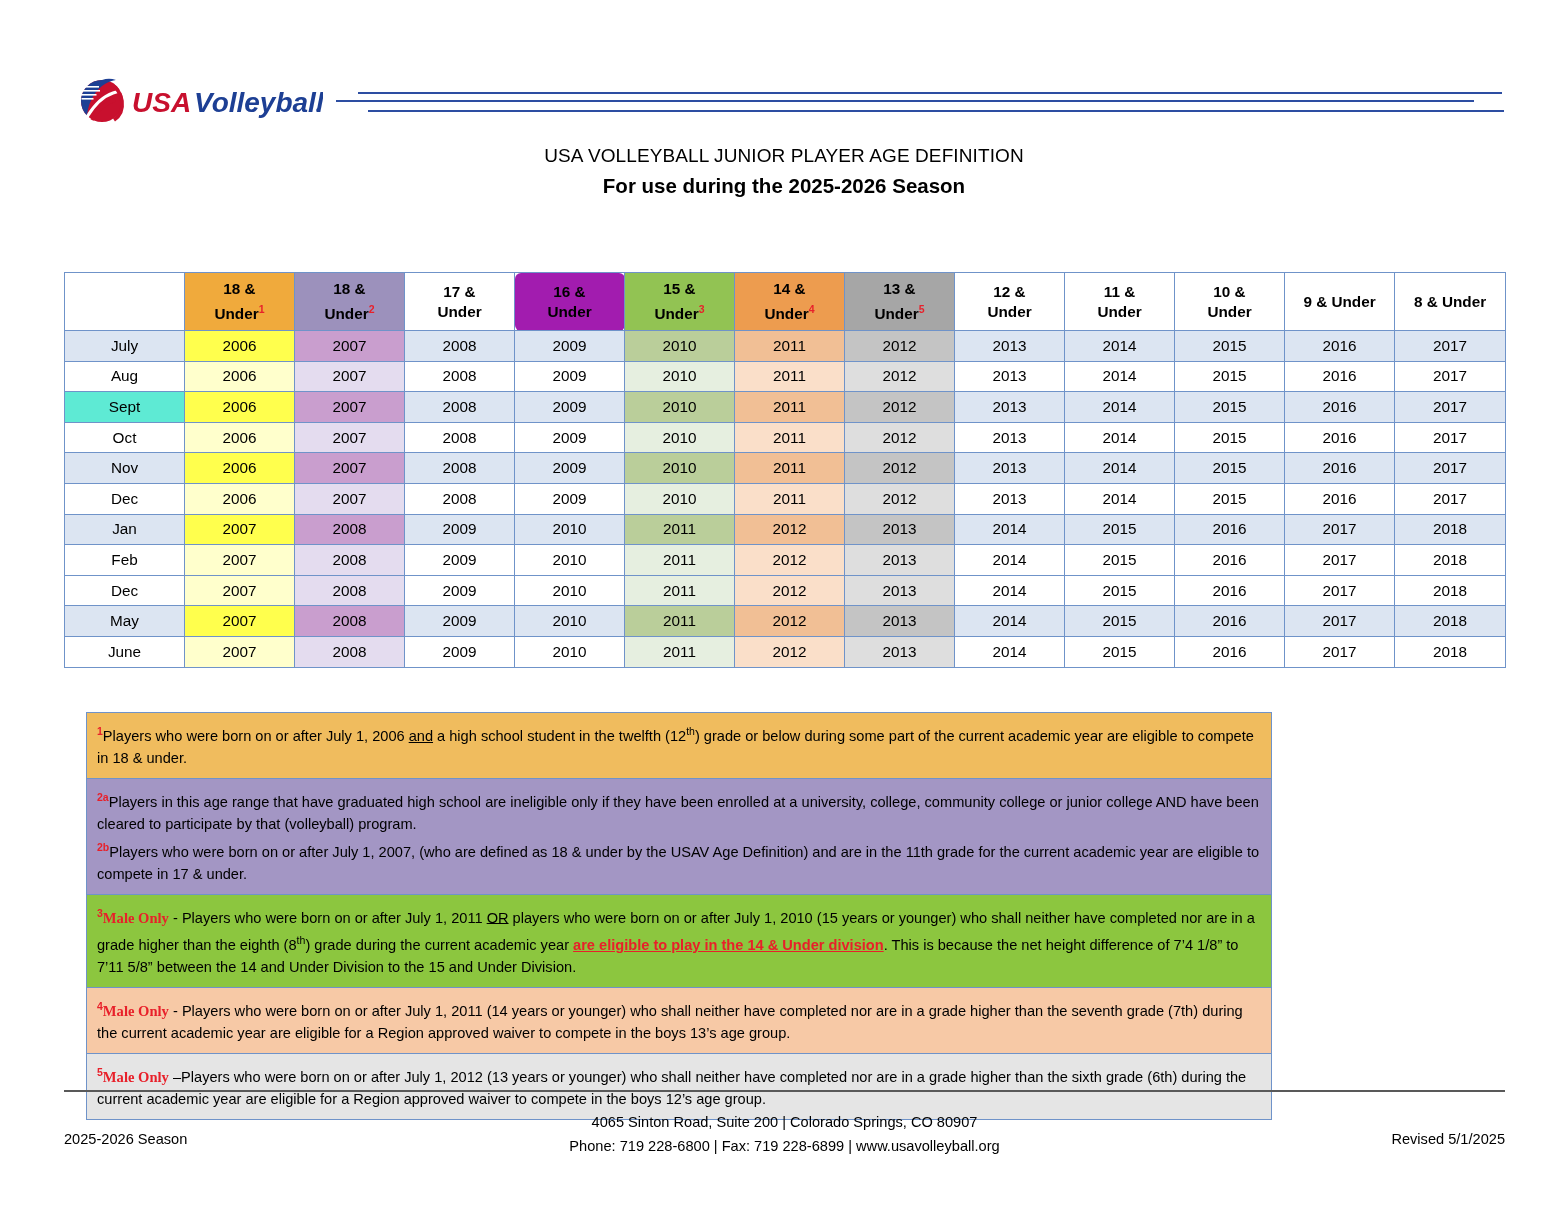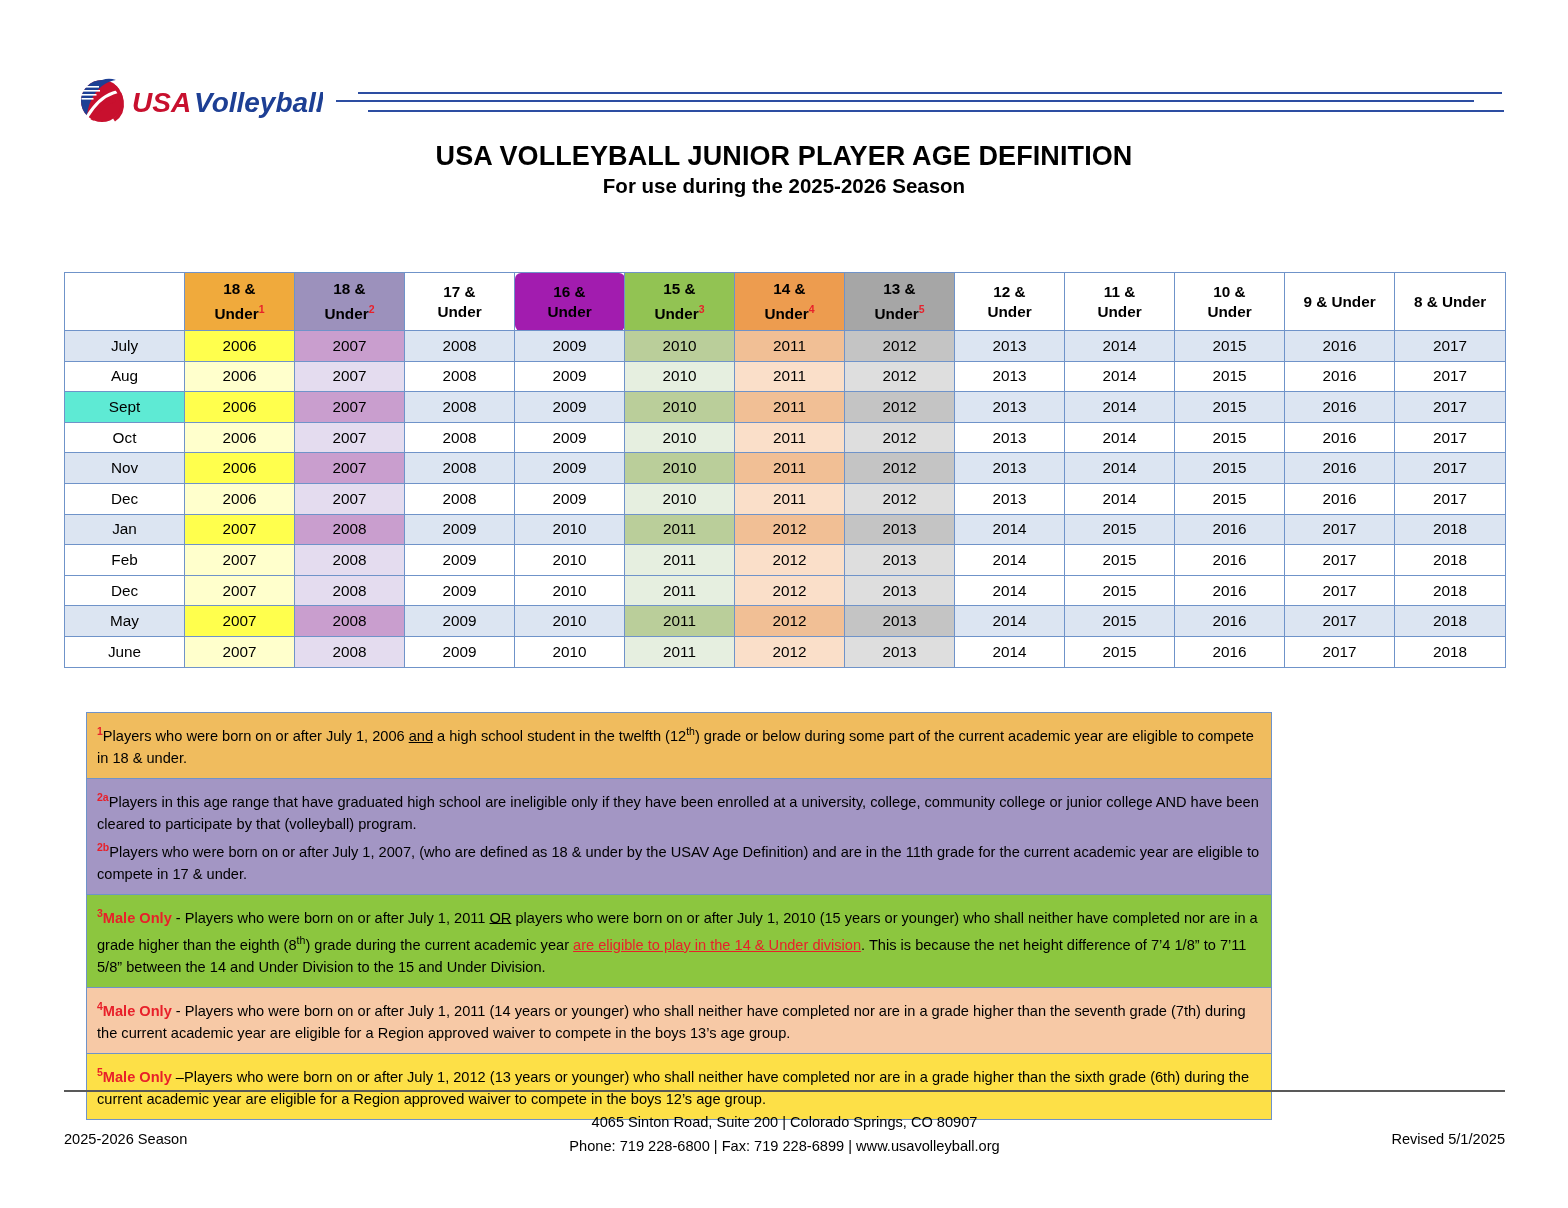--- a/index.html
+++ b/index.html
@@ -17,21 +17,21 @@
   .logo{position:absolute;left:14px;top:4px;width:245px;height:50px;}
   .logo svg{display:block;}
   .rules{position:absolute;left:272px;top:6px;width:1168px;height:44px;}
   .rule{position:absolute;height:0;border-top:2px solid #2d4ea2;}
   .rule.r1{left:22px;top:14px;right:2px;}
   .rule.r2{left:0px;top:22px;right:30px;}
   .rule.r3{left:32px;top:32px;right:0px;}
 
   
   .title-block{position:absolute;left:64px;top:143px;width:1440px;text-align:center;}
-  .title1{font-size:27px;font-weight:bold;letter-spacing:.1px;line-height:26px;}
+  .title1{font-size:19px;font-weight:normal;letter-spacing:.1px;line-height:26px;}
   .title2{font-size:20.5px;font-weight:bold;line-height:30px;margin-top:2px;}
   .intro{position:absolute;left:64px;top:220px;width:1440px;text-align:center;
          font-size:15.2px;line-height:24px;}
 
   
   .tablewrap{position:absolute;left:64px;top:272px;width:1441px;}
   table.agetable{border-collapse:collapse;width:1441px;table-layout:fixed;}
   table.agetable td,table.agetable th{
      border:1px solid #6f93c9;
      font-size:15.3px;
@@ -63,22 +63,22 @@
      border:1px solid #6f93c9;
      border-top:none;
      padding:7px 10px 8px 10px;
      font-size:14.6px;
      line-height:22.5px;
      box-sizing:border-box;
   }
   .note:first-child{border-top:1px solid #6f93c9;}
   .note sup{font-size:10.5px;color:#e8202a;font-weight:bold;}
   .note sup.blk{color:#000000;font-weight:normal;}
-  .male{color:#e8202a;font-weight:bold;}
-  .redu{color:#e8202a;font-weight:normal;text-decoration:underline;}
+  .male{color:#e8202a;font-weight:bold;font-family:Liberation Serif, serif;}
+  .redu{color:#e8202a;font-weight:bold;text-decoration:underline;}
   .u{text-decoration:underline;}
 
   
   .footrule{position:absolute;left:64px;top:1090px;width:1441px;height:0;border-top:2px solid #595959;}
   .footer{position:absolute;left:64px;top:1105px;width:1441px;height:60px;}
   .foot-left{position:absolute;left:0;top:26px;font-size:14.6px;}
   .foot-center{position:absolute;left:0;right:0;top:5px;text-align:center;font-size:14.6px;line-height:24px;}
   .foot-right{position:absolute;right:0;top:26px;font-size:14.6px;text-align:right;}
 </style>
 </head>
@@ -361,21 +361,21 @@
       <div class="note" style="background: rgb(163, 150, 196);">
         <div><sup>2a</sup>Players in this age range that have graduated high school are ineligible only if they have been enrolled at a university, college, community college or junior college AND have been cleared to participate by that (volleyball) program.</div>
         <div><sup>2b</sup>Players who were born on or after July 1, 2007, (who are defined as 18 &amp; under by the USAV Age Definition) and are in the 11th grade for the current academic year are eligible to compete in 17 &amp; under.</div>
       </div>
       <div class="note" style="background: rgb(140, 198, 63);">
         <div><sup>3</sup><span class="male">Male Only</span> - Players who were born on or after July 1, 2011 <span class="u">OR</span> players who were born on or after July 1, 2010 (15 years or younger) who shall neither have completed nor are in a grade higher than the eighth (8<sup class="blk">th</sup>) grade during the current academic year <span class="redu">are eligible to play in the 14 &amp; Under division</span>.  This is  because the net height difference of 7’4 1/8” to 7’11 5/8” between the 14 and Under Division to the 15 and Under Division.</div>
       </div>
       <div class="note" style="background: rgb(247, 201, 166);">
         <div><sup>4</sup><span class="male">Male Only</span> - Players who were born on or after July 1, 2011 (14 years or younger) who shall neither have completed nor are in a grade higher than the seventh grade (7th) during the current academic year are eligible for a Region approved waiver to compete in the boys 13’s age group.</div>
       </div>
-      <div class="note" style="background: #fde047;">
+      <div class="note" style="background: #e5e5e5;">
         <div><sup>5</sup><span class="male">Male Only</span> –Players who were born on or after July 1, 2012 (13 years or younger) who shall neither have completed nor are in a grade higher than the sixth grade (6th) during the current academic year are eligible for a Region approved waiver to compete in the boys 12’s age group.</div>
       </div>
     </div>
 
   <div class="footrule"></div>
   <div class="footer">
     <div class="foot-left">2025-2026 Season</div>
     <div class="foot-center">
       <div>4065 Sinton Road, Suite 200  |  Colorado Springs, CO  80907</div>
       <div>Phone:  719 228-6800  |  Fax:  719 228-6899  |  www.usavolleyball.org</div>

